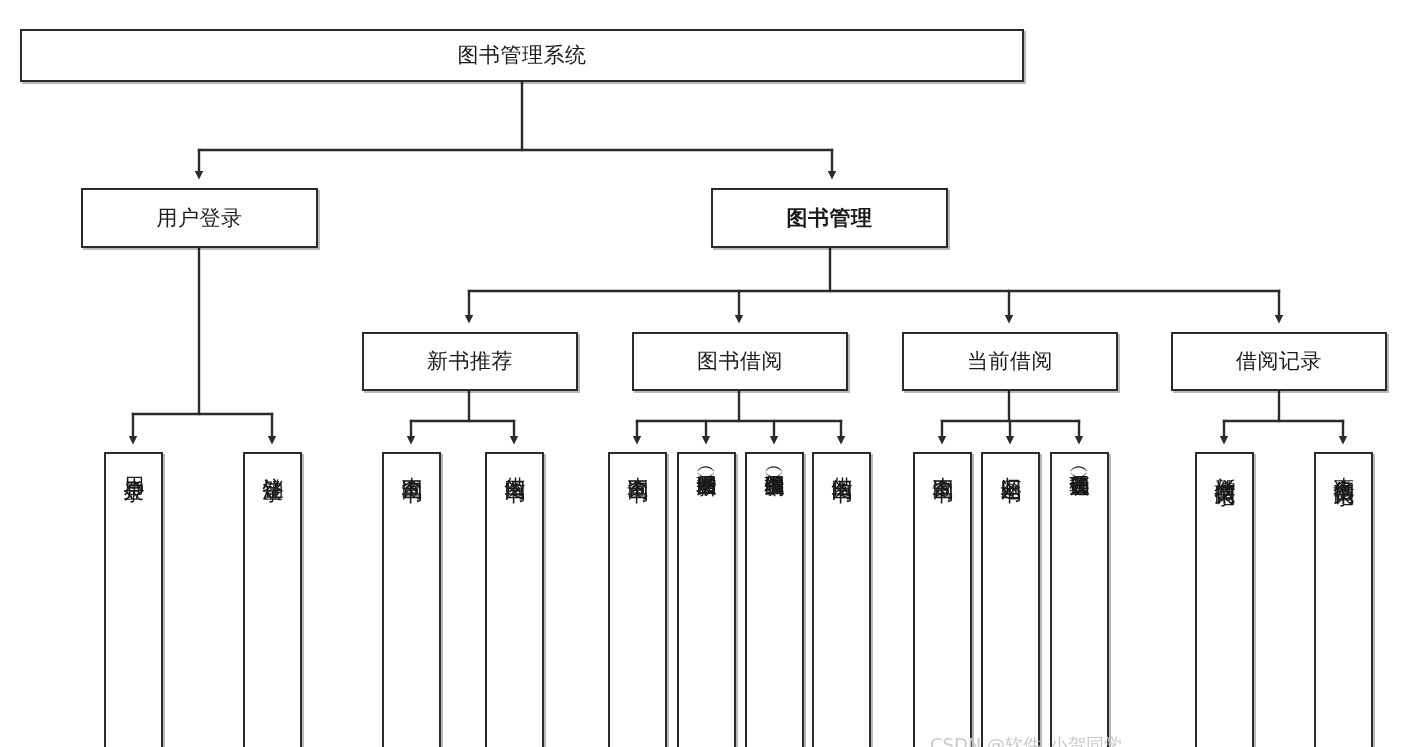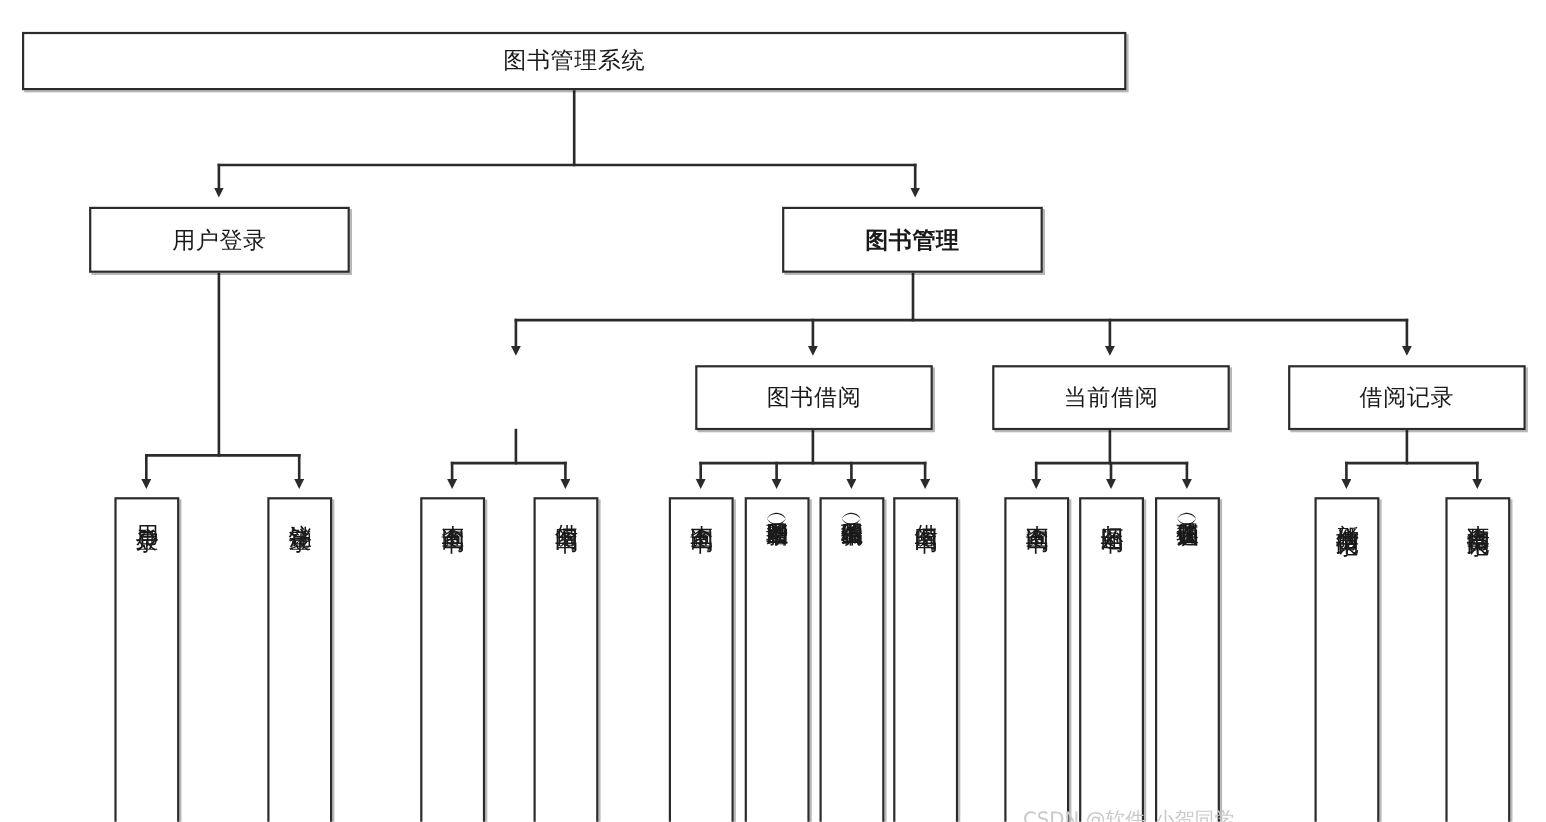--- a/index.html
+++ b/index.html
@@ -112,20 +112,23 @@
     <span class="lbl">图书管理系统</span>
   </div>
 
   <div class="node" style="left:81px;top:172px;width:237px;height:60px;">
     <span class="lbl">用户登录</span>
   </div>
   <div class="node" style="left:711px;top:172px;width:237px;height:60px;font-weight:bold;">
     <span class="lbl">图书管理</span>
   </div>
 
+  <div class="node" style="left:362px;top:316px;width:216px;height:59px;">
+    <span class="lbl">新书推荐</span>
+  </div>
   <div class="node" style="left:632px;top:316px;width:216px;height:59px;text-align:right;">
     <span class="lbl">图书借阅</span>
   </div>
   <div class="node" style="left:902px;top:316px;width:216px;height:59px;">
     <span class="lbl">当前借阅</span>
   </div>
   <div class="node" style="left:1171px;top:316px;width:216px;height:59px;">
     <span class="lbl">借阅记录</span>
   </div>
 

